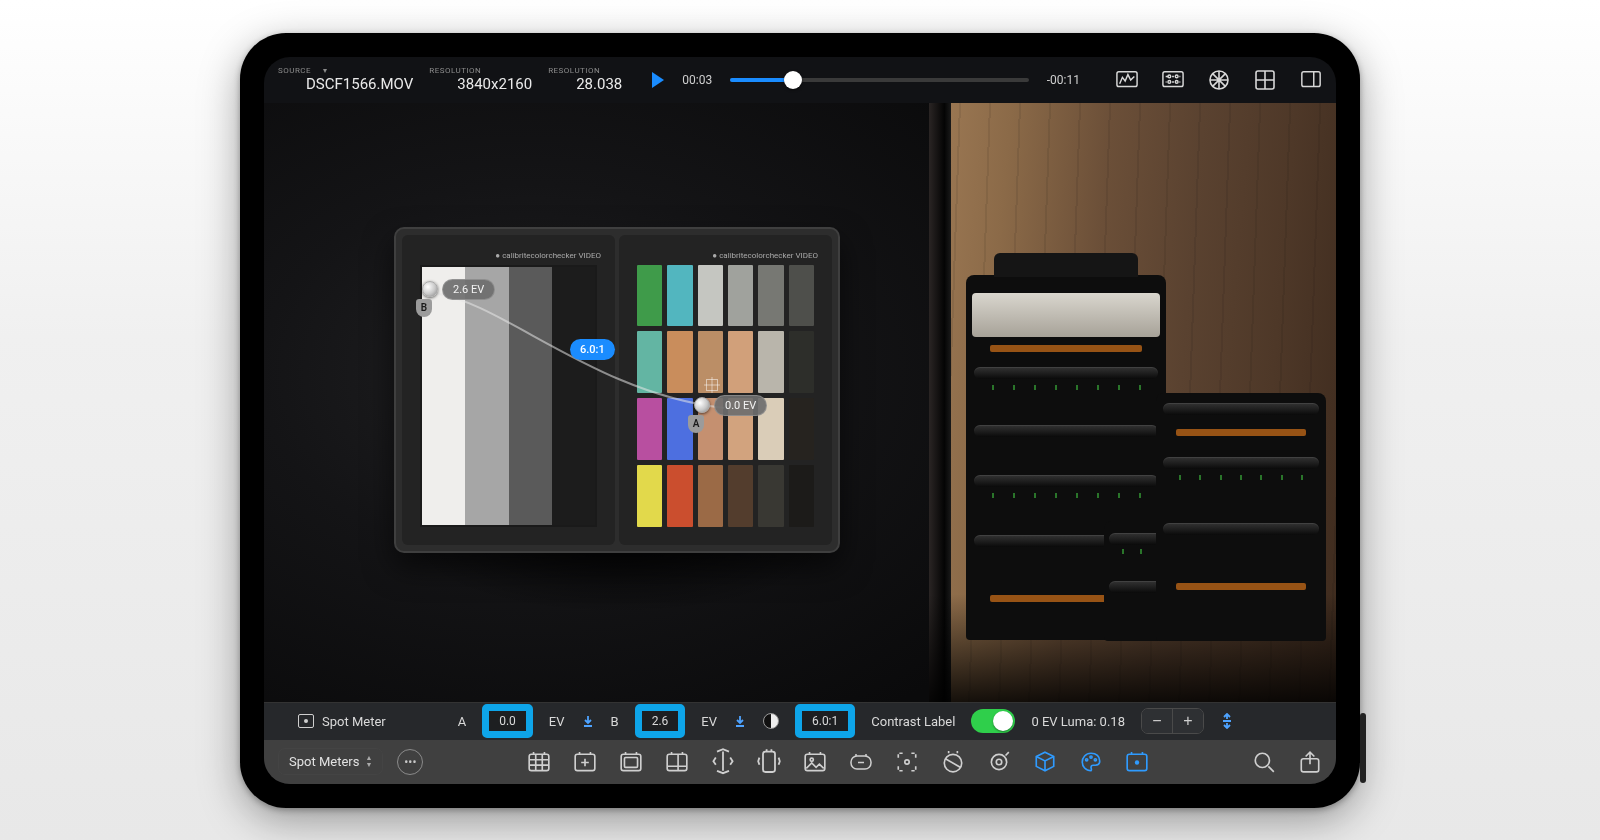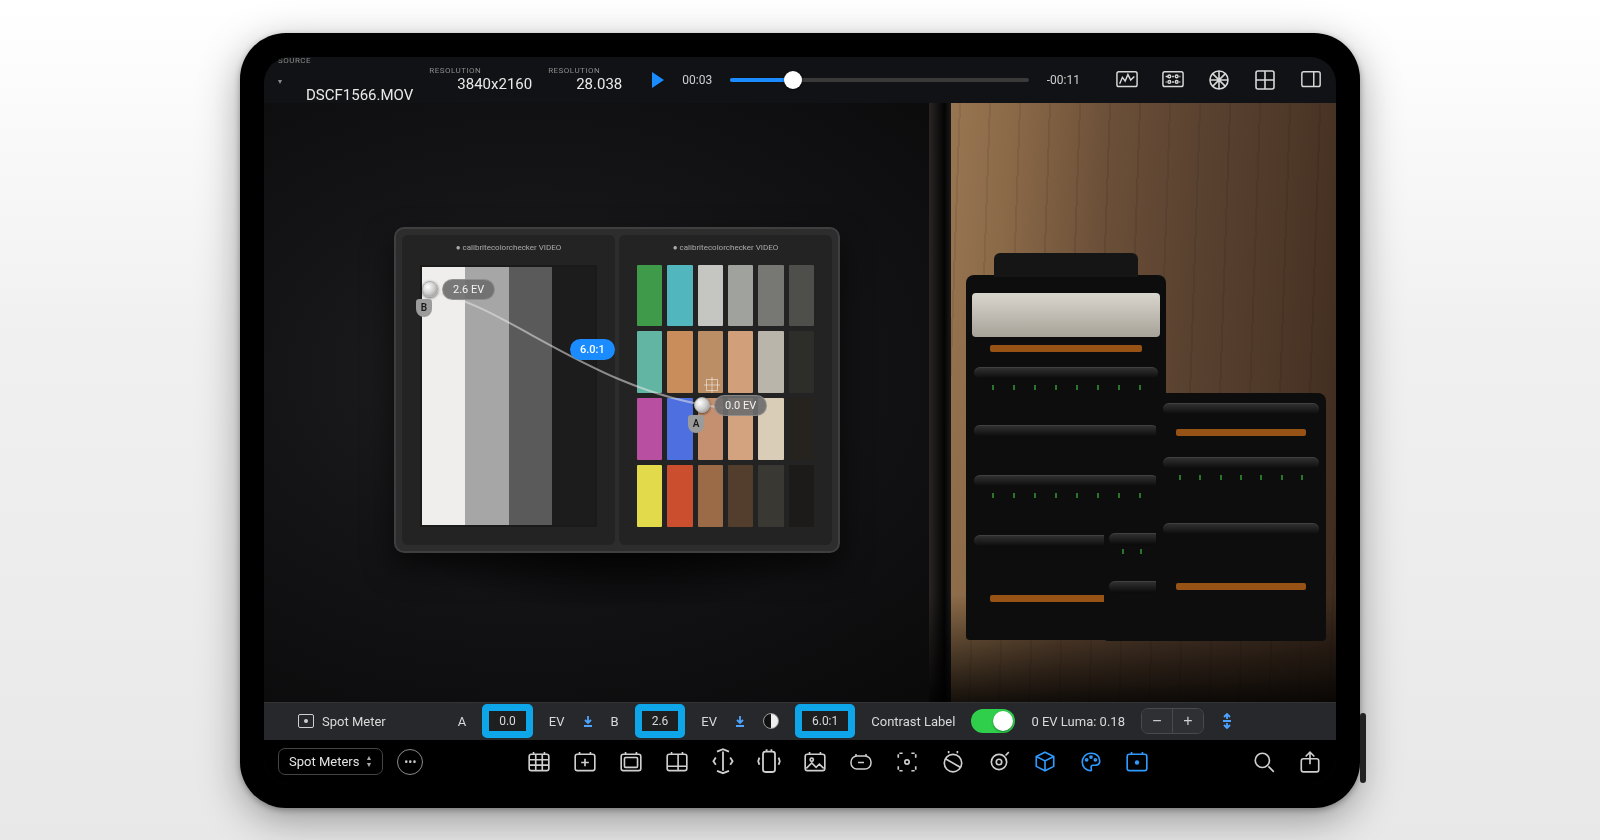--- a/index.html
+++ b/index.html
@@ -29,21 +29,21 @@
     display: flex; flex-direction: column;
     color: #e6e6e6;
   }
 
   
   .topbar {
     height: 46px; display: flex; align-items: center;
     padding: 0 14px; gap: 10px;
   }
   .meta { display:flex; flex-direction:column; margin-right:6px; }
-  .meta .lbl { font-size: 8px; letter-spacing:.06em; color:#8b8b8b; display:flex; align-items:flex-start; gap:12px;flex-direction:column;}
+  .meta .lbl { font-size: 8px; letter-spacing:.06em; color:#8b8b8b; display:flex; align-items:flex-start; gap:12px;}
   .meta .val { font-size: 15px; color:#eaeaea; font-weight:400;margin-left:28px; }
   .chev { font-size:8px; color:#8b8b8b; }
 
   .play { width: 0; height: 0; border-left: 12px solid #1a8cff; border-top: 8px solid transparent; border-bottom: 8px solid transparent; margin-left:14px; cursor:pointer;}
   .time { font-size:12px; color:#cfcfcf; margin:0 8px; }
   .scrubber { flex:1; height:20px; position:relative; display:flex; align-items:center; }
   .track { width:100%; height:4px; background:#3a3a3a; border-radius:2px; position:relative; }
   .track .fill { position:absolute; left:0; top:0; height:100%; width:21%; background:#1a8cff; border-radius:2px;}
   .knob { position:absolute; left:21%; top:50%; width:18px; height:18px; background:#fff; border-radius:50%; transform:translate(-50%,-50%); box-shadow:0 1px 3px rgba(0,0,0,.5);}
   .tool-icons { display:flex; gap:24px; margin-left:18px; align-items:center;}
@@ -67,21 +67,21 @@
   .floor-shadow { position:absolute; bottom:0; left:62%; right:0; height:18%;
     background:linear-gradient(to top, rgba(0,0,0,.85), transparent);}
 
   
   .cc { position:absolute; left:130px; top:124px; width:446px; height:326px;
     background:#2d2d2d; border:2px solid #3f3f3f; border-radius:10px; display:flex; padding:6px; gap:4px;
     box-shadow: 0 14px 30px rgba(0,0,0,.6);}
   .cc-shadow { position:absolute; left:110px; top:440px; width:490px; height:100px;
     background: radial-gradient(ellipse 60% 100% at 50% 0%, rgba(0,0,0,.7), transparent 70%);}
   .cc-panel { flex:1; background:#232323; border-radius:6px; position:relative; padding:30px 18px 18px 18px;}
-  .cc-header { position:absolute; top:8px; left:14px; right:14px; display:flex; justify-content:center; font-size:8px; color:#aaa; }
+  .cc-header { position:absolute; top:16px; left:14px; right:14px; display:flex; justify-content:flex-end; font-size:8px; color:#aaa; }
   .gray-strips { display:flex; height:100%; gap:0; border:2px solid #1a1a1a;}
   .gray-strips div { flex:1;}
   .g1 { background:#efeeec;} .g2 { background:#a6a6a6;} .g3 { background:#5a5a5a;} .g4 { background:#1c1c1c;}
   .swatch-grid { display:grid; grid-template-columns:repeat(6,1fr); grid-template-rows:repeat(4,1fr); gap:5px; height:100%;}
   .swatch-grid div { border-radius:1px;}
 
   
   .connector { position:absolute; pointer-events:none; }
   .marker { position:absolute; display:flex; align-items:center; gap:4px; }
   .pin { width:16px; height:16px; border-radius:50%; background:radial-gradient(circle at 35% 35%, #fff, #c8c8c8 55%, #888 100%); border:1px solid #aaa; box-shadow:0 1px 3px rgba(0,0,0,.6);}
@@ -117,21 +117,21 @@
   .dl-icon svg { stroke:#4ea3ff; fill:none; stroke-width:1.8;}
   .contrast-circ { width:16px; height:16px; border-radius:50%; background:linear-gradient(90deg,#111 50%,#eee 50%); border:1px solid #999;}
   .toggle { width:44px; height:24px; background:#2fcf4b; border-radius:12px; position:relative; cursor:pointer;}
   .toggle .knob2 { position:absolute; right:2px; top:2px; width:20px; height:20px; background:#fff; border-radius:50%; box-shadow:0 1px 2px rgba(0,0,0,.4);}
   .stepper { display:flex; border:1px solid #4a4a4a; border-radius:7px; overflow:hidden;}
   .stepper button { width:30px; height:24px; background:#2e3033; border:none; color:#d0d0d0; font-size:16px; cursor:pointer;}
   .stepper .sep { width:1px; background:#4a4a4a;}
   .align-icon svg { stroke:#4ea3ff; fill:none; stroke-width:1.8;}
 
   
-  .bottombar { height:44px; display:flex; align-items:center; padding:0 14px; gap:14px; background:#000000;}
+  .bottombar { height:44px; display:flex; align-items:center; padding:0 14px; gap:14px; background:#404040;}
   .select { display:flex; align-items:center; gap:6px; border:1px solid #444; border-radius:7px; padding:5px 10px; font-size:13px; color:#e2e2e2; cursor:pointer;}
   .updn { display:flex; flex-direction:column; font-size:7px; color:#aaa; line-height:7px;}
   .more { width:26px; height:26px; border:1.5px solid #8a8a8a; border-radius:50%; display:flex; align-items:center; justify-content:center; color:#c8c8c8; font-size:12px; cursor:pointer;}
   .tool-row { flex:1; display:flex; justify-content:center; gap:22px;}
   .btool { width:24px; height:22px; display:flex; align-items:center; justify-content:center; cursor:pointer;}
   .btool svg { stroke:#cfcfcf; fill:none; stroke-width:1.5;}
   .btool.active svg { stroke:#2f9bff;}
   .right-tools { display:flex; gap:22px;}
 </style>
 </head>

